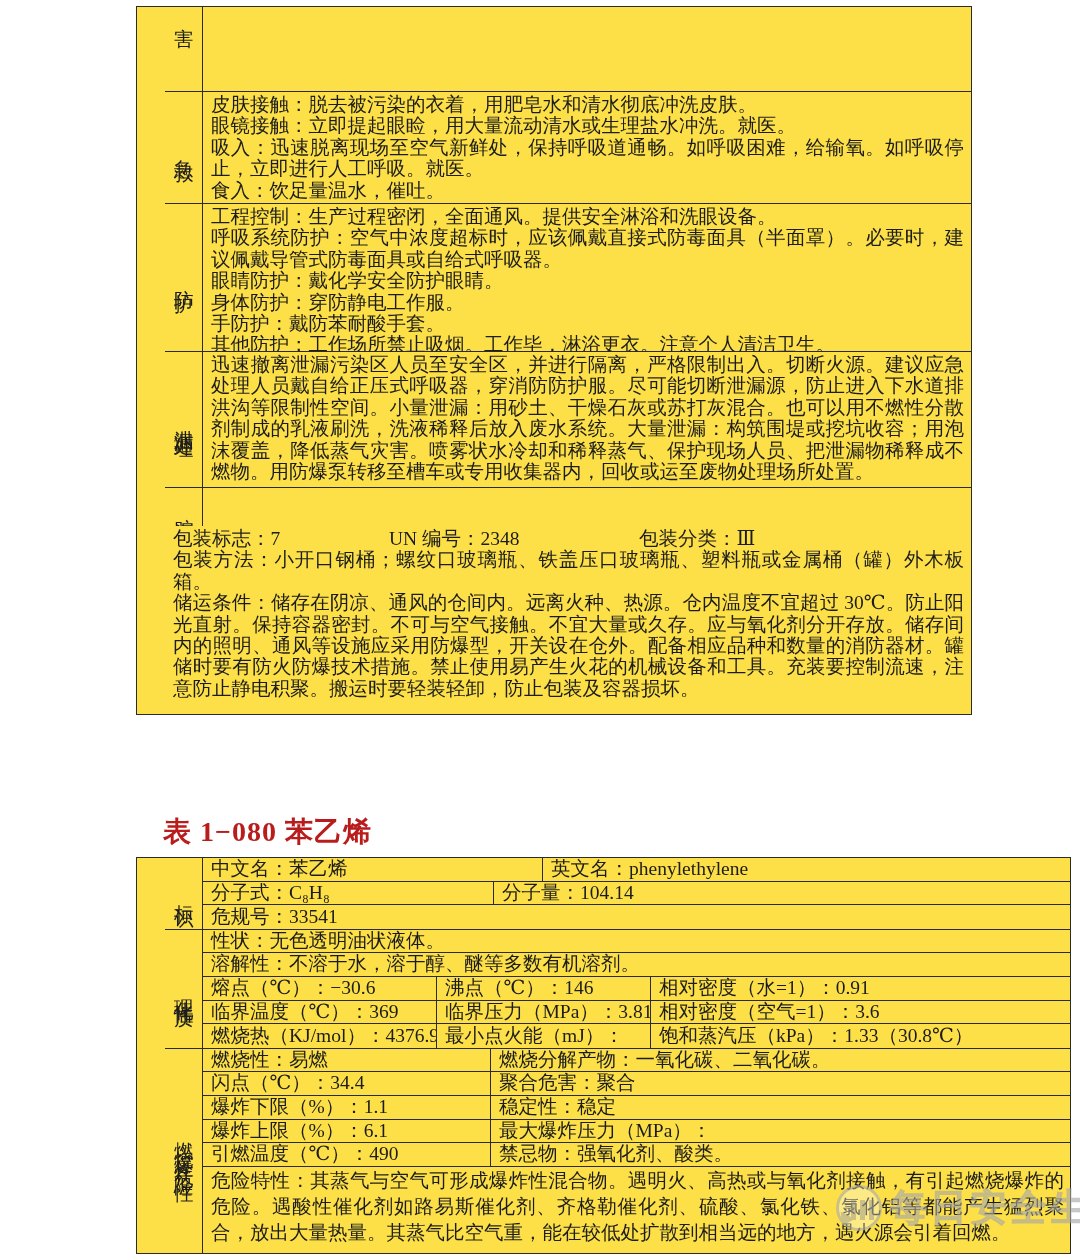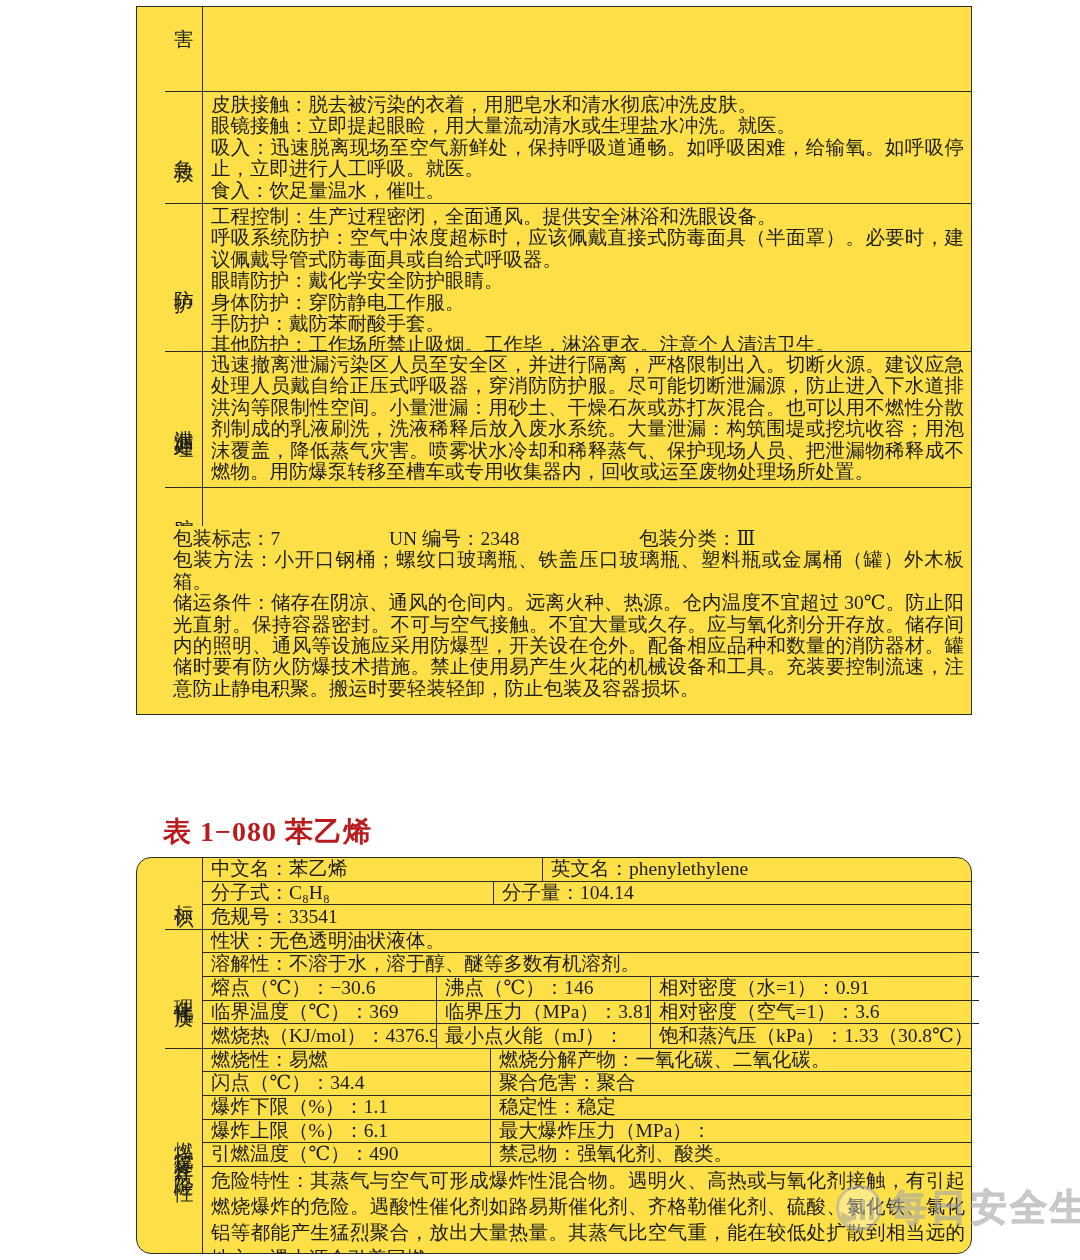--- a/index.html
+++ b/index.html
@@ -121,21 +121,21 @@
         <span>包装分类：Ⅲ</span>
       </div>
       <div class="ln">包装方法：小开口钢桶；螺纹口玻璃瓶、铁盖压口玻璃瓶、塑料瓶或金属桶（罐）外木板箱。</div>
       <div class="ln">储运条件：储存在阴凉、通风的仓间内。远离火种、热源。仓内温度不宜超过 30℃。防止阳光直射。保持容器密封。不可与空气接触。不宜大量或久存。应与氧化剂分开存放。储存间内的照明、通风等设施应采用防爆型，开关设在仓外。配备相应品种和数量的消防器材。罐储时要有防火防爆技术措施。禁止使用易产生火花的机械设备和工具。充装要控制流速，注意防止静电积聚。搬运时要轻装轻卸，防止包装及容器损坏。</div>
     </div>
   </div>
 </div>
 
 <div class="doc-title">表 1−080  苯乙烯</div>
 
-<div class="sheet" style="left:136px; top:857px; width:836px;border-radius:15px;">
+<div class="sheet" style="left:136px; top:857px; width:935px;">
 
   <div class="sec">
     <div class="lblcell">
       <span class="vlab">标识</span>
     </div>
     <div class="t2rows">
       <div class="t2row">
         <div class="cell w340">中文名：苯乙烯</div>
         <div class="cell">英文名：phenylethylene</div>
       </div>

